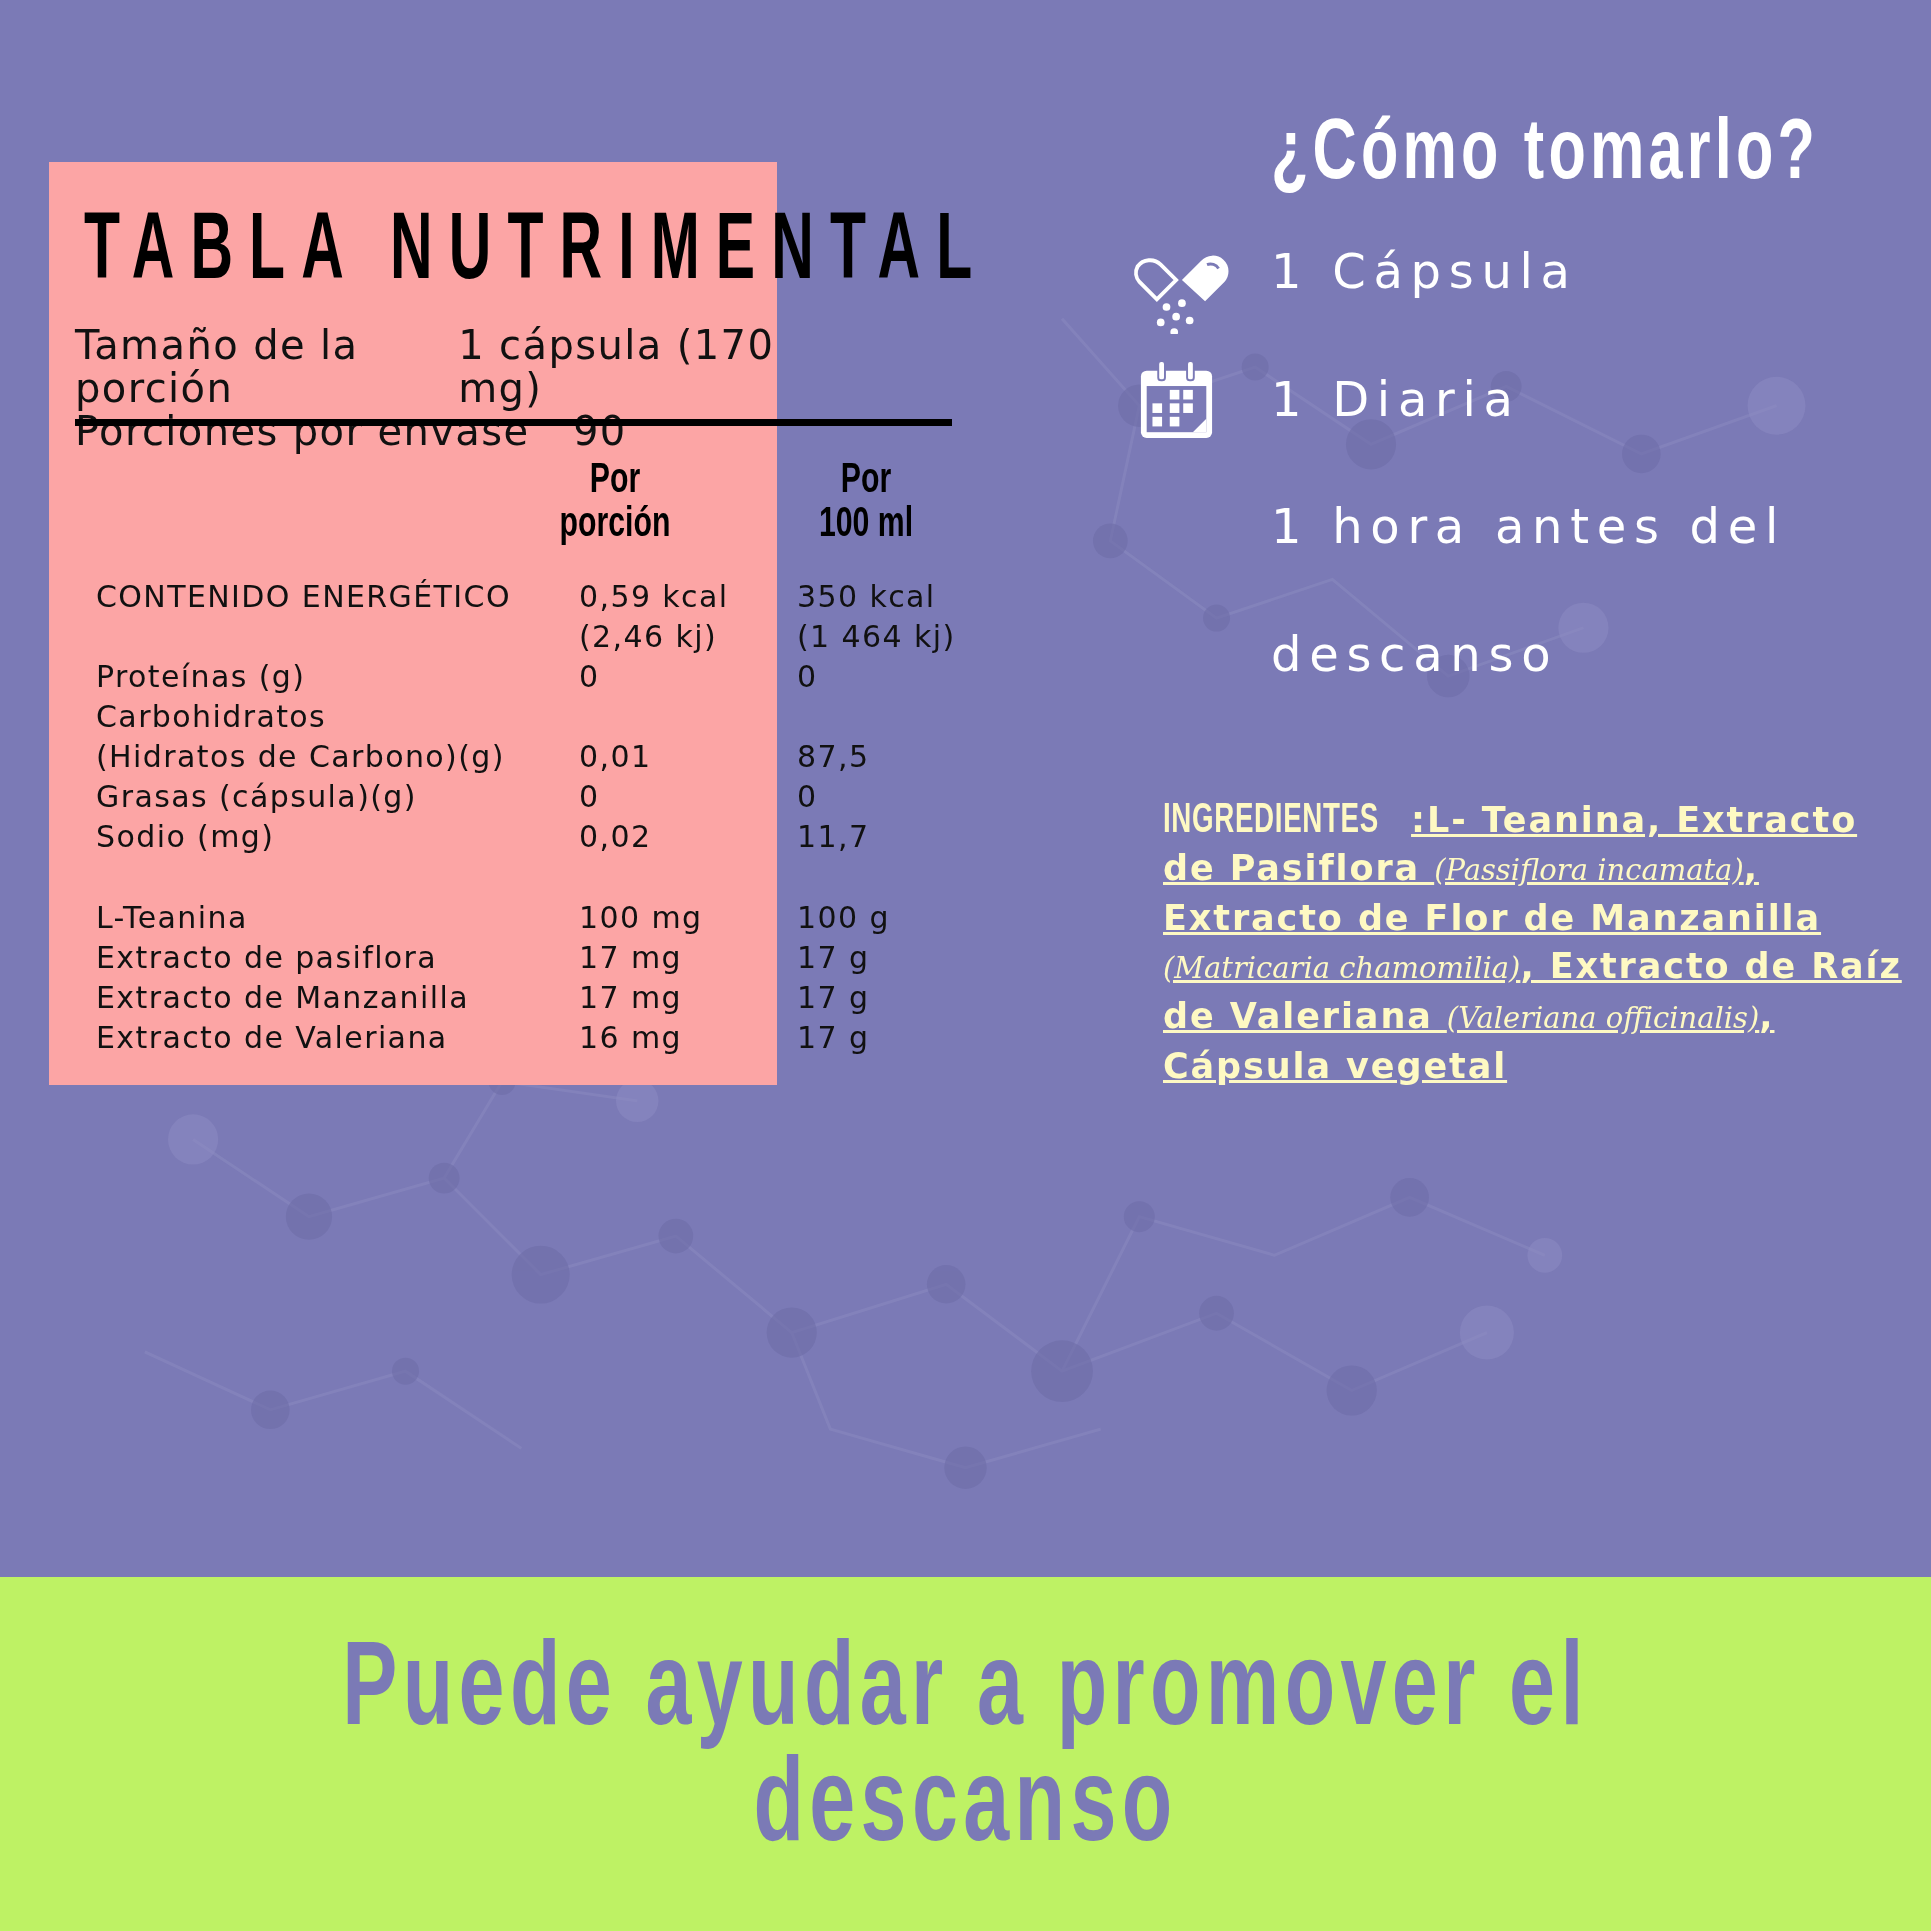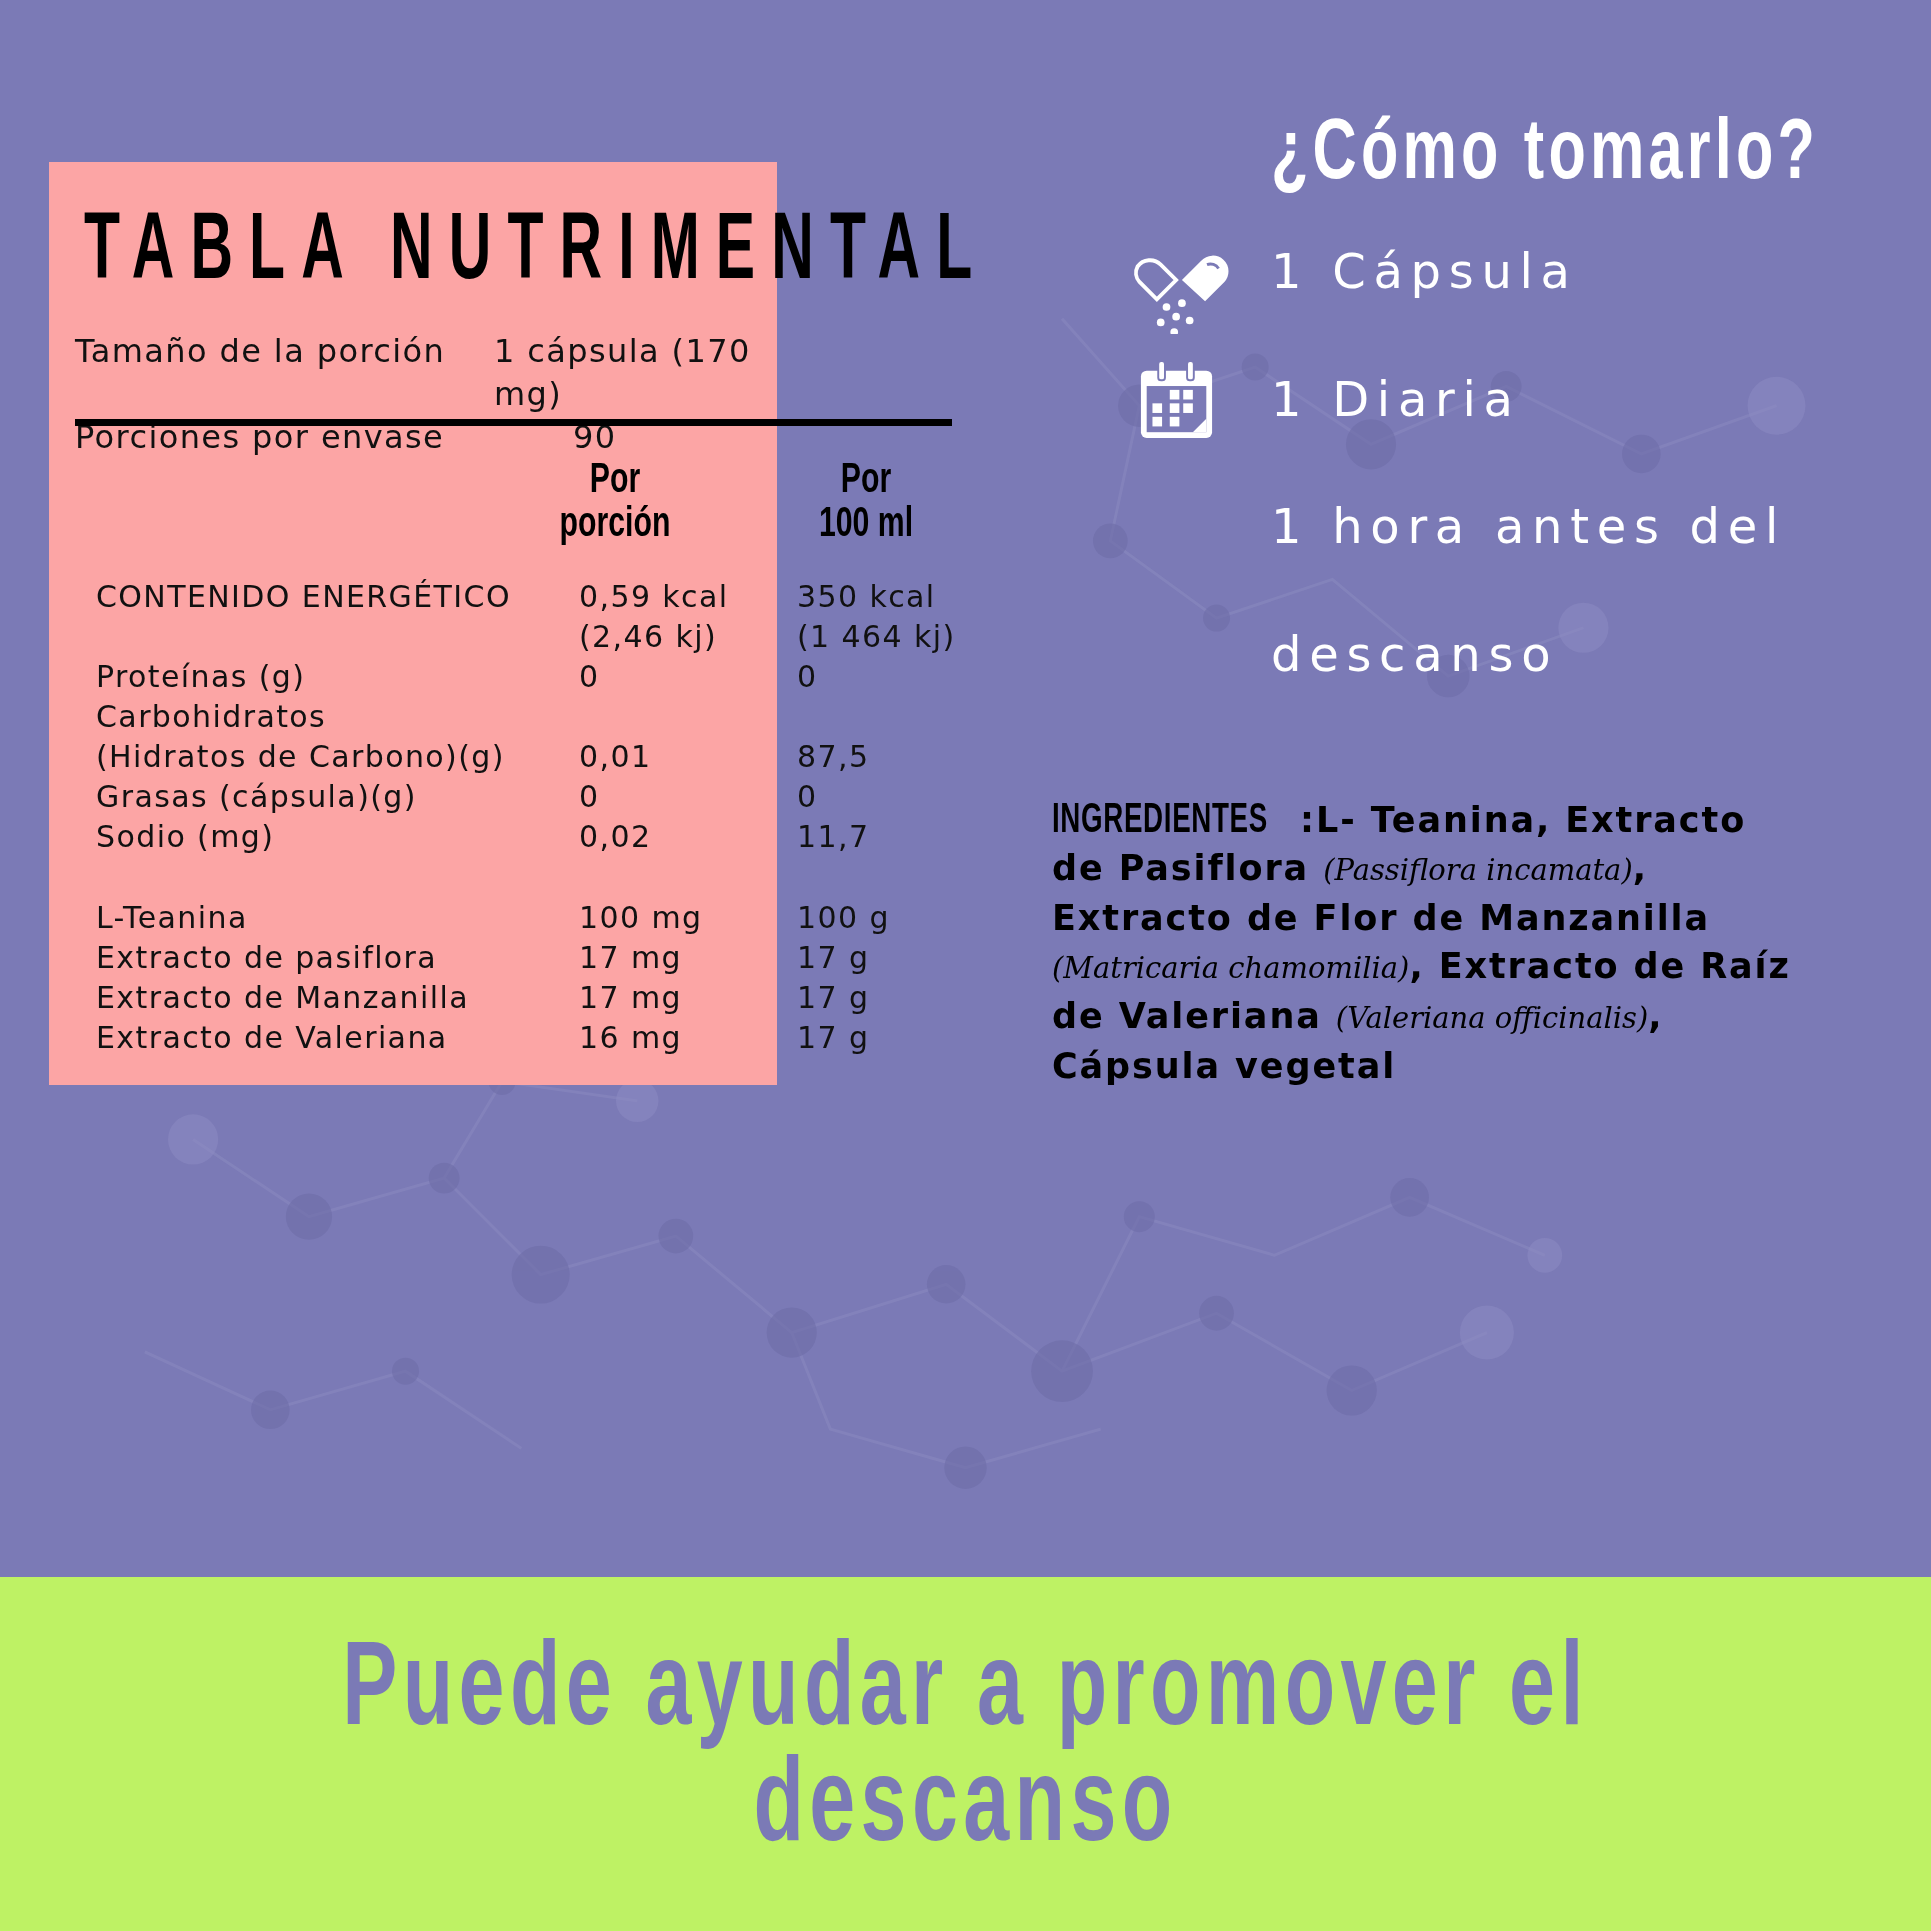--- a/index.html
+++ b/index.html
@@ -12,21 +12,21 @@
     .panel {
       position: absolute; left: 49px; top: 162px; width: 728px; height: 923px;
       background: #fca5a5;
     }
     .panel-title {
       position: absolute; left: 35px; top: 29px;
       font-family: "Liberation Sans", sans-serif; font-weight: 700;
       font-size: 95px; letter-spacing: 26px; color: #000;
       transform: scaleX(0.62); transform-origin: left top; white-space: nowrap;
     }
-    .serving { position: absolute; left: 26px; top: 168px; font-size: 32px; letter-spacing: 1.4px; color: #111; line-height: 43px; }
+    .serving { position: absolute; left: 26px; top: 162px; font-size: 40px; letter-spacing: 1.4px; color: #111; line-height: 43px; }
     .serving .row { display: flex; }
     .serving .label { width: 498px; }
     .rule { position: absolute; left: 26px; top: 257px; width: 877px; height: 6.8px; background: #000; }
     .col-head {
       position: absolute; top: 294px; text-align: center;
       font-family: "Liberation Sans", sans-serif; font-weight: 700;
       font-size: 42px; line-height: 44px; color: #000;
       transform: scaleX(0.72); transform-origin: center top;
     }
     .col-head.c1 { left: 460px; width: 212px; }
@@ -40,22 +40,22 @@
 
     .how-title {
       position: absolute; left: 1271px; top: 100px;
       font-family: "Liberation Sans", sans-serif; font-weight: 700;
       font-size: 85px; letter-spacing: 5.8px; color: #fff; white-space: nowrap;
       transform: scaleX(0.72); transform-origin: left top;
     }
     .how-item { position: absolute; left: 1271px; font-size: 48px; font-weight: 400; letter-spacing: 7.7px; color: #fff; white-space: nowrap; }
     .icon { position: absolute; }
     .ingredients {
-      position: absolute; left: 1052px; top: 794px; width: 743px;
-      font-size: 35px; font-weight: 700; letter-spacing: 1.9px; color: #000000; line-height: 48px;
+      position: absolute; left: 1163px; top: 794px; width: 743px;
+      font-size: 35px; font-weight: 700; letter-spacing: 1.9px; color: #fef9c3; line-height: 48px; text-decoration: underline;
     }
     .ing-head {
       font-family: "Liberation Sans", sans-serif; font-weight: 700; font-size: 42px;
       display: inline-block; transform: scaleX(0.66); transform-origin: left bottom;
       margin-right: -79px; letter-spacing: 1px;
     }
     .sci { font-family: "DejaVu Serif", serif; font-style: italic; font-weight: 400; font-size: 29px; letter-spacing: 0; }
     .banner { position: absolute; left: 0; top: 1577px; width: 1931px; height: 354px; background: #bef264; }
     .banner-text {
       position: absolute; left: 0; top: 48px; width: 1931px; text-align: center;

